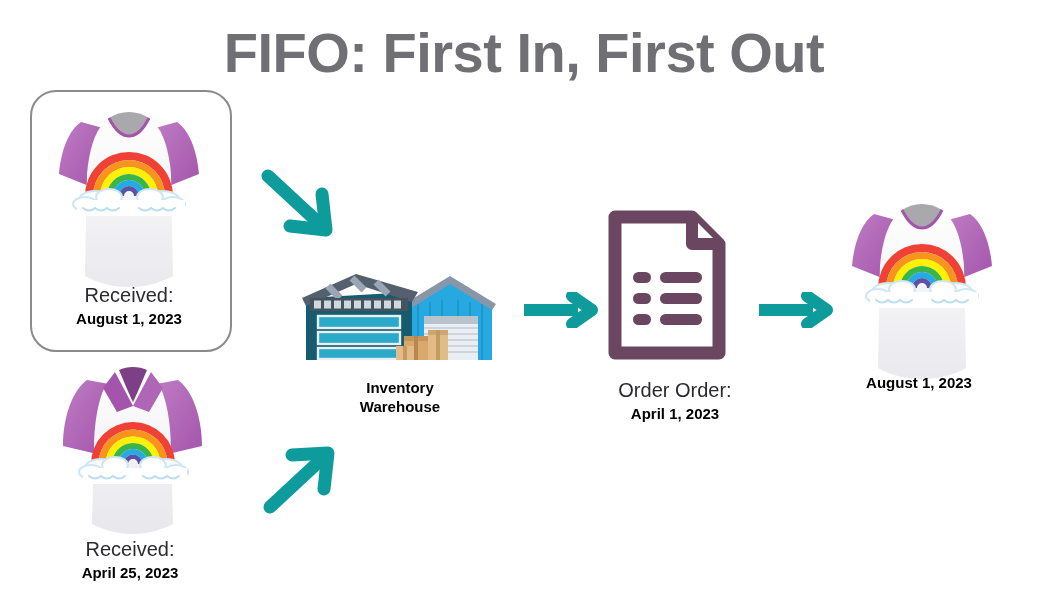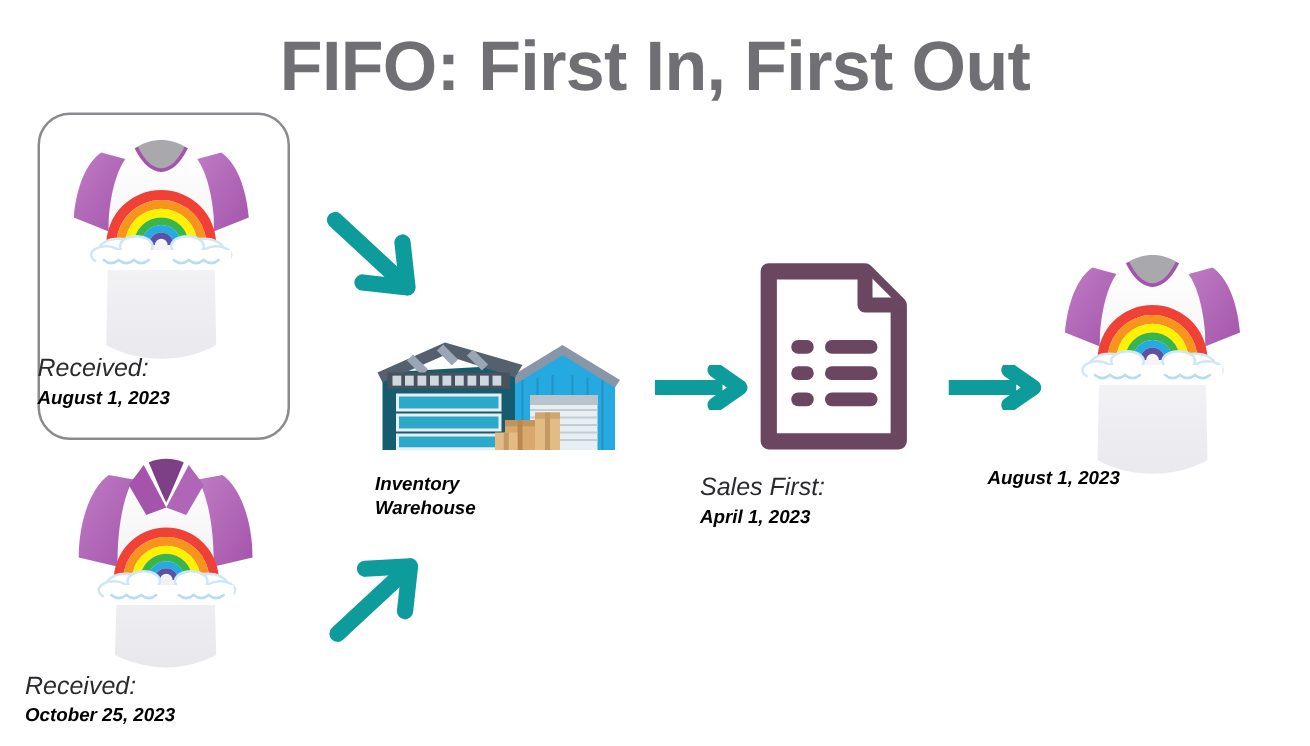--- a/index.html
+++ b/index.html
@@ -12,21 +12,21 @@
   .abs{position:absolute;}
 
   
   #page-title{
     left:0;top:24px;width:1048px;text-align:center;
     font-size:56px;font-weight:bold;color:#6f6f74;letter-spacing:-0.5px;
     line-height:1.05;
   }
 
   
-  .caption{text-align:left;color:#111111;line-height:1.28;font-style:italic;}
+  .caption{text-align:center;color:#111111;line-height:1.28;}
   .caption .lead{font-size:20px;font-weight:normal;color:#2b2b2f;display:block;}
   .caption .value{font-size:15px;font-weight:bold;color:#000000;display:block;}
 
   
   #highlight-frame{
     left:30px;top:90px;width:198px;height:258px;
     border:2px solid #8a8a8f;border-radius:26px;background:#fff;
   }
 
   
@@ -151,21 +151,21 @@
       <rect x="28" y="110" width="104" height="16" fill="#ffffff"></rect>
       <g stroke="#b9dcf0" stroke-width="2" fill="none" stroke-linecap="round">
         <path d="M34 118 q6 5 12 0 q6 5 12 0 q6 5 12 0"></path>
         <path d="M88 118 q6 5 12 0 q6 5 12 0 q6 5 12 0"></path>
       </g>
     </svg>
   </div>
 
   <div class="abs caption" style="left:20px;top:537px;width:220px;">
     <span class="lead">Received:</span>
-    <span class="value">October 25, 2023</span>
+    <span class="value">April 25, 2023</span>
   </div>
 
   <div class="abs arrow" style="left:260px;top:168px;">
     <svg width="80" height="72" viewBox="0 0 80 72">
       <g stroke="#0e9b9b" stroke-width="13" fill="none" stroke-linecap="round" stroke-linejoin="round">
         <path d="M8 8 L62 58"></path>
         <path d="M62 26 L66 62 L30 58" stroke-width="13" stroke-linecap="round" stroke-linejoin="round" fill="none"></path>
       </g>
     </svg>
   </div>
@@ -255,21 +255,21 @@
         <rect x="52" y="62" width="42" height="11" rx="5.5"></rect>
         <rect x="25" y="83" width="18" height="11" rx="5.5"></rect>
         <rect x="52" y="83" width="42" height="11" rx="5.5"></rect>
         <rect x="25" y="104" width="18" height="11" rx="5.5"></rect>
         <rect x="52" y="104" width="42" height="11" rx="5.5"></rect>
       </g>
     </svg>
   </div>
 
   <div class="abs caption" style="left:560px;top:378px;width:230px;">
-    <span class="lead">Sales First:</span>
+    <span class="lead">Order Order:</span>
     <span class="value">April 1, 2023</span>
   </div>
 
   <div class="abs arrow" style="left:757px;top:292px;">
     <svg width="78" height="36" viewBox="0 0 78 36">
       <g stroke="#0e9b9b" stroke-width="12" fill="none" stroke-linecap="butt">
         <path d="M2 18 L56 18"></path>
         <path d="M50 4 L70 18 L50 32" stroke-linecap="round" stroke-linejoin="round"></path>
       </g>
     </svg>

